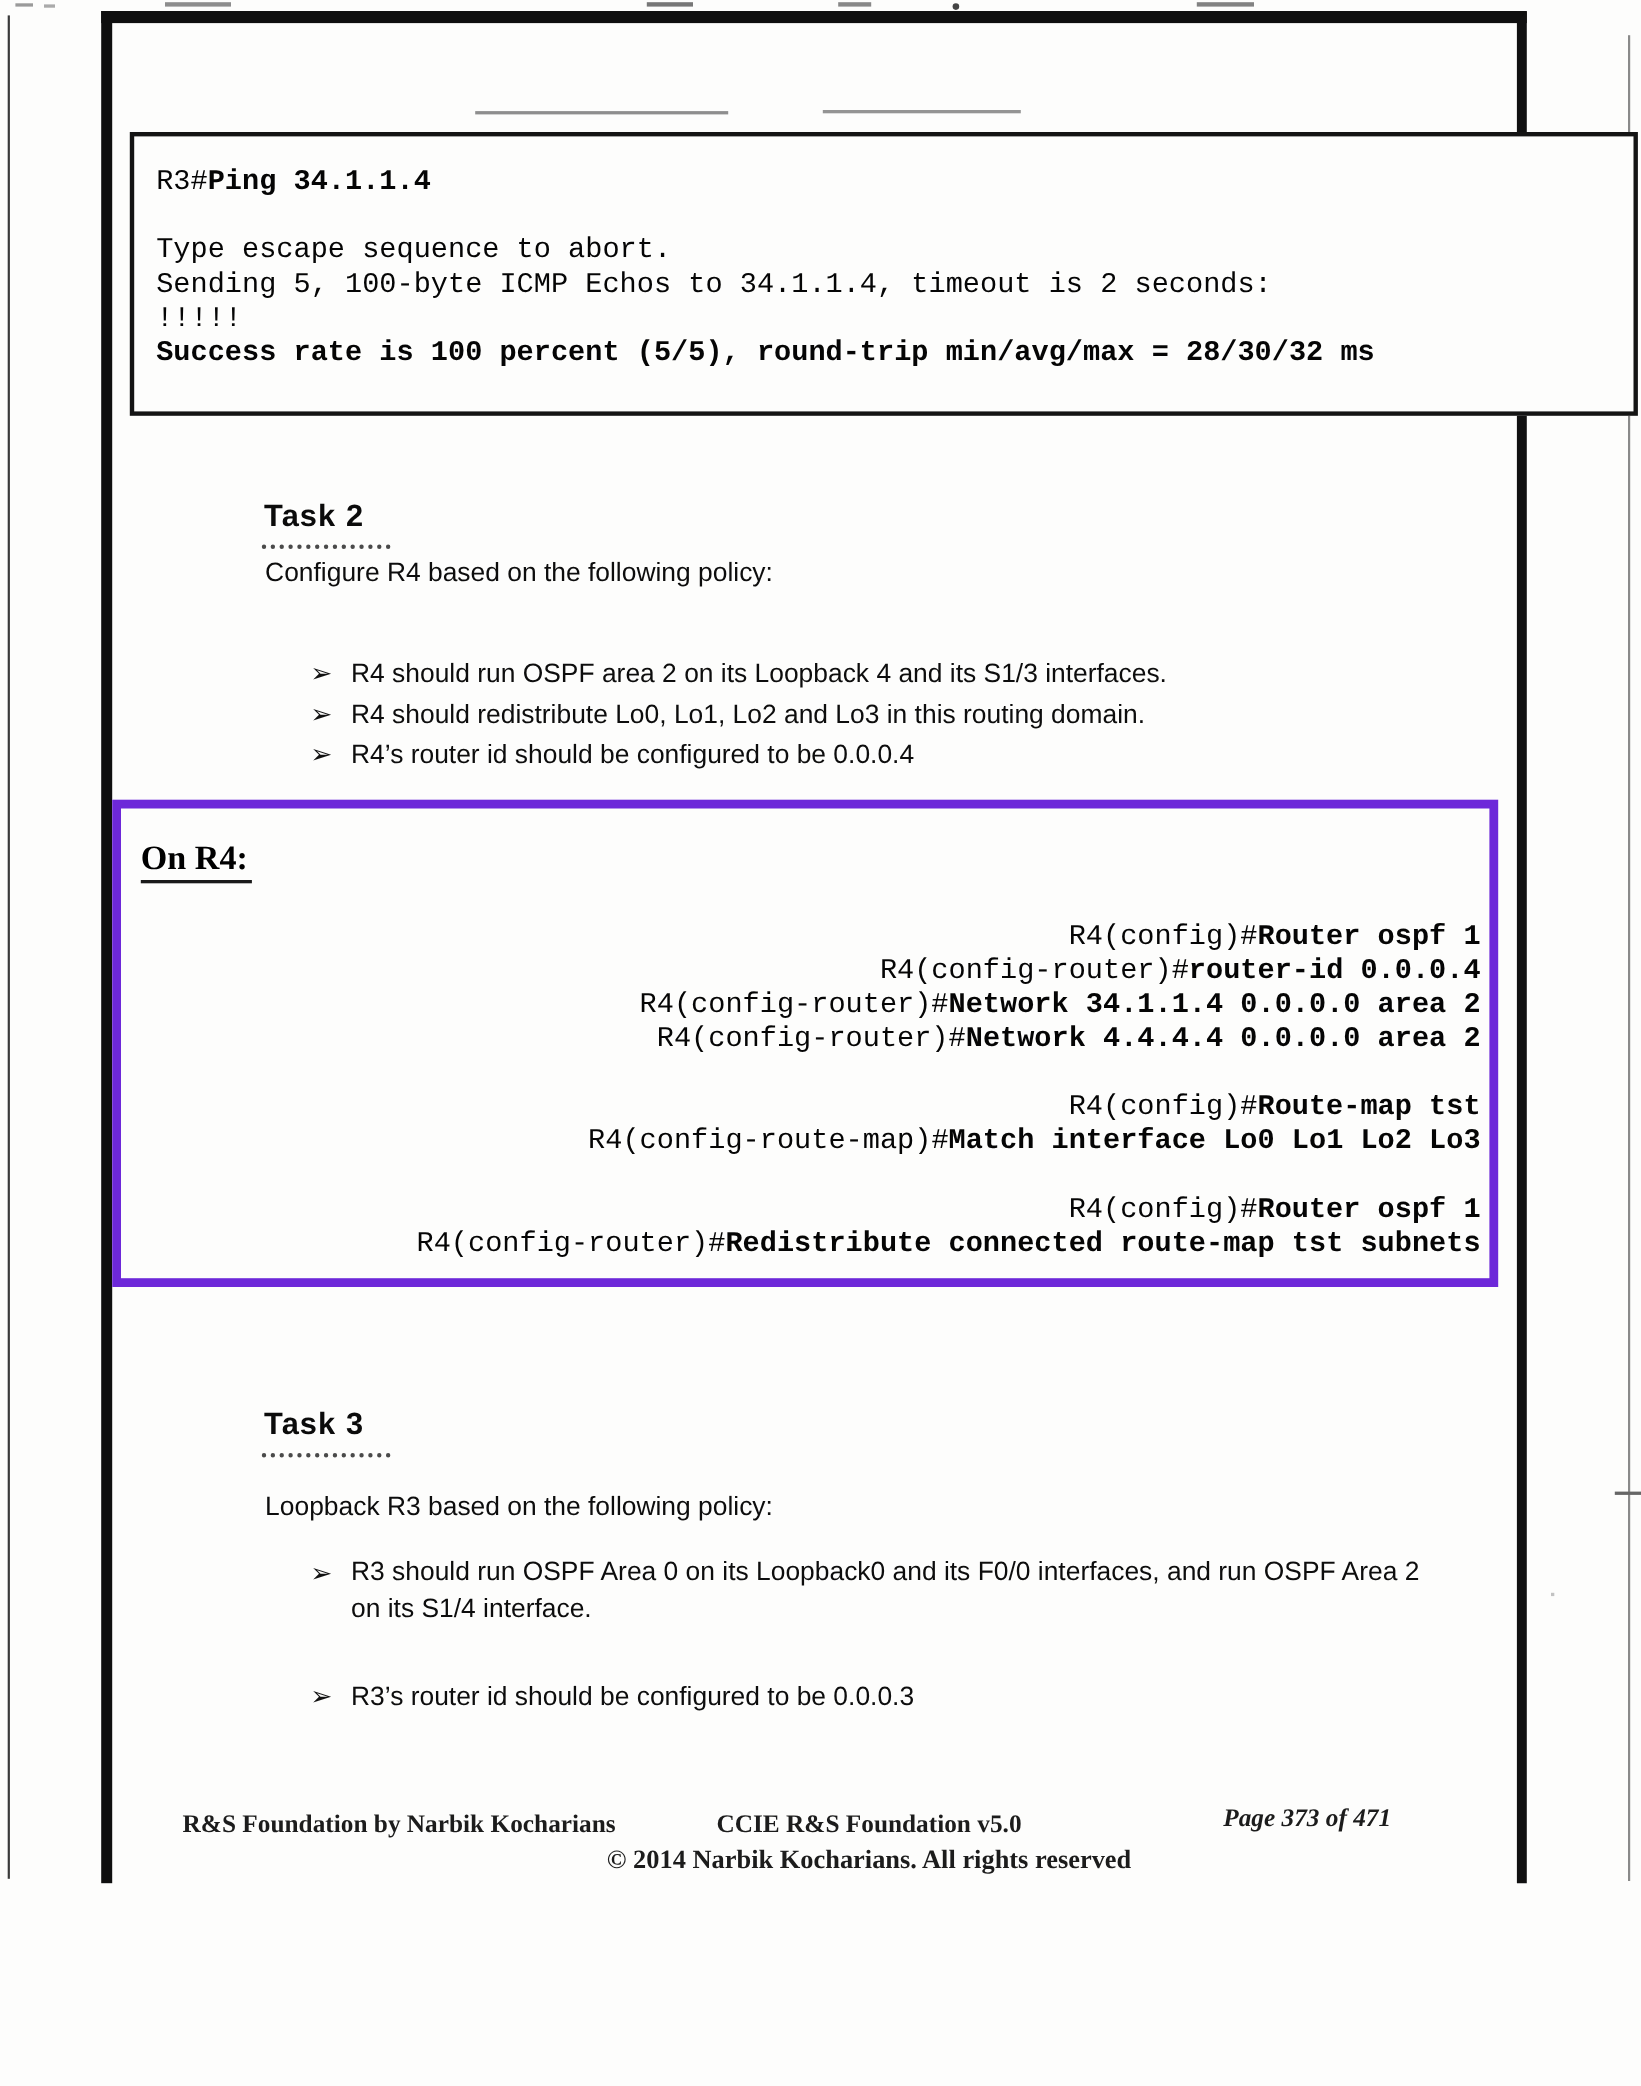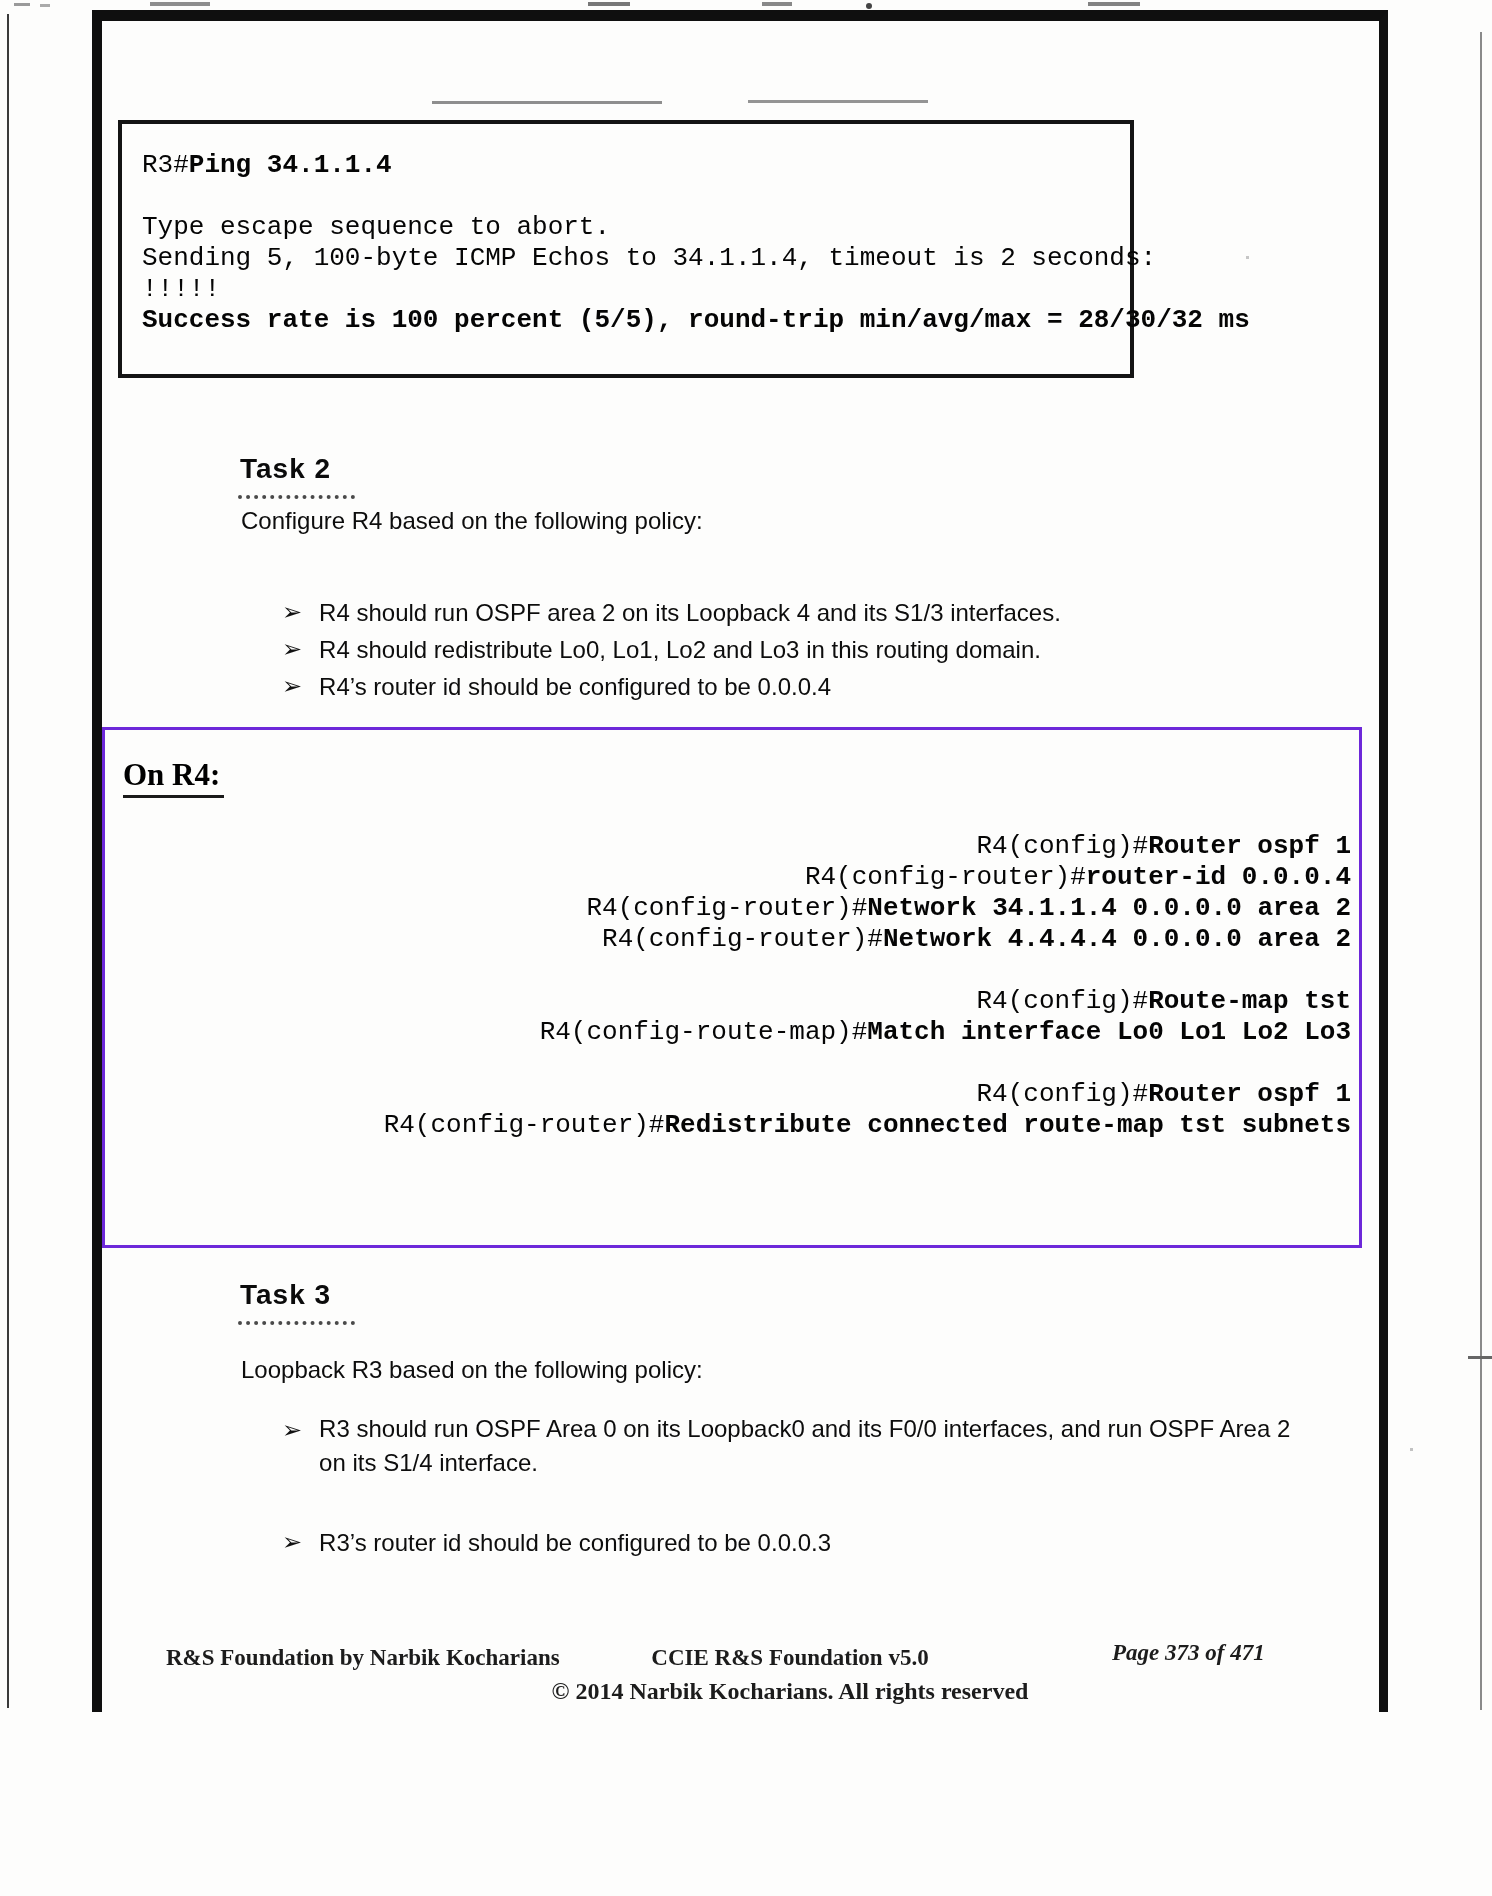--- a/index.html
+++ b/index.html
@@ -30,28 +30,28 @@
     box-sizing: border-box;
     background: #fdfdfc;
     font-family: "Liberation Mono", "DejaVu Sans Mono", monospace;
     font-size: 26px;
     line-height: 31px;
     color: #050505;
     white-space: nowrap;
   }
   .ping-box {
     left: 118px; top: 120px;
-    width: 1016px; height: 258px;
+    width: 1371px; height: 258px;
     border: 4px solid #141414;
     padding: 26px 4px 0 20px;
   }
   .config-box {
     left: 102px; top: 727px;
-    width: 1260px; height: 521px;
-    border: 3px solid #6d28d9;
+    width: 1260px; height: 443px;
+    border: 8px solid #6d28d9;
     padding: 28px 8px 0 18px;
   }
   .mono-gap { height: 31px; }
   .cmd { font-weight: 700; }
   .prompt { font-weight: 400; }
   .bold-line { font-weight: 700; }
   .onr4-heading {
     display: inline-block;
     font-family: "Liberation Serif", serif;
     font-size: 31px;

